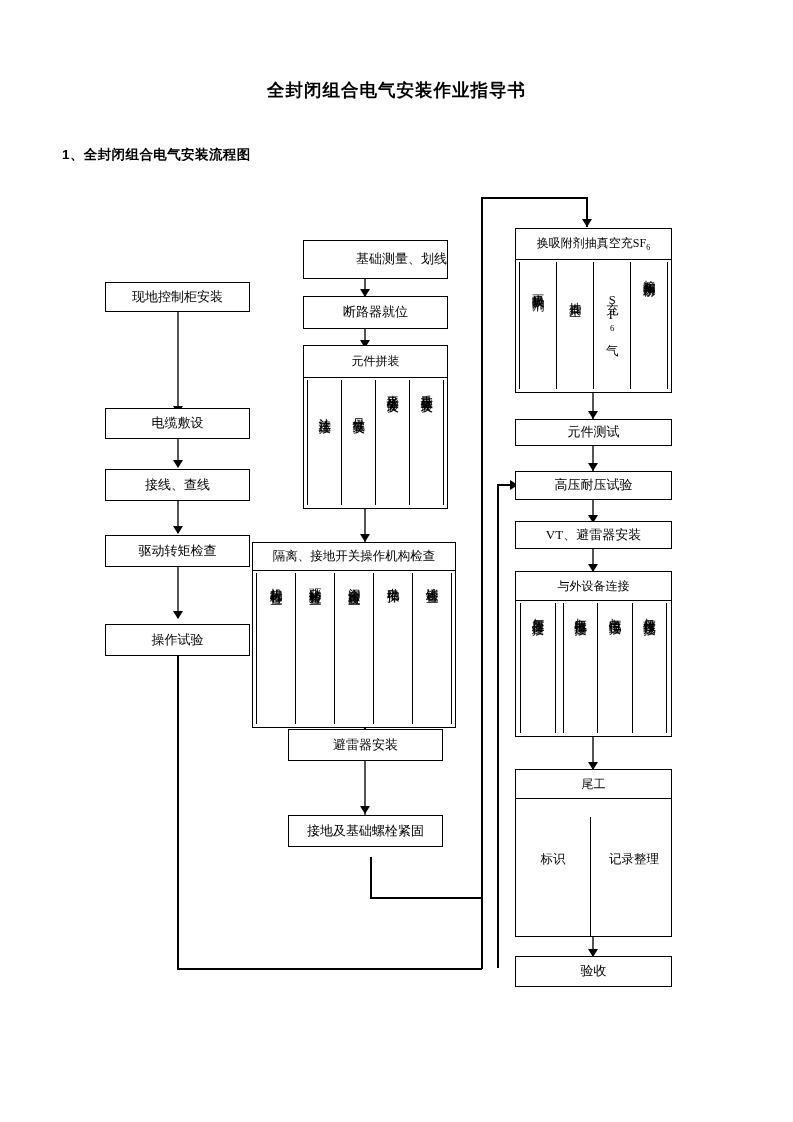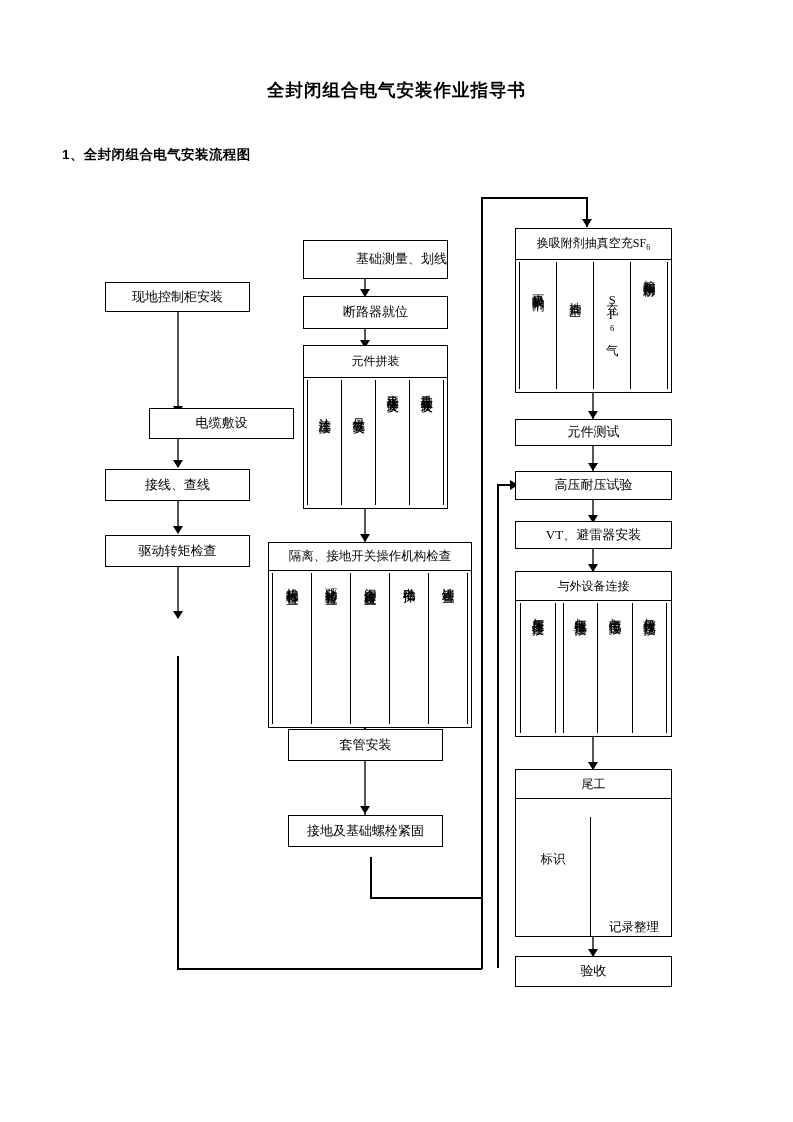--- a/index.html
+++ b/index.html
@@ -159,32 +159,35 @@
   <div class="ln lnv" style="left:592px;top:737px;height:32px;"></div>
   <div class="arrow-d" style="left:588px;top:762px;"></div>
 
   <div class="ln lnv" style="left:592px;top:937px;height:19px;"></div>
   <div class="arrow-d" style="left:588px;top:949px;"></div>
 
   <div class="box" style="left:105px;top:282px;width:145px;height:30px;">
     <span>现地控制柜安装</span>
   </div>
 
-  <div class="box" style="left:105px;top:408px;width:145px;height:31px;margin-left:44px;">
+  <div class="box" style="left:105px;top:408px;width:145px;height:31px;">
     <span>电缆敷设</span>
   </div>
 
   <div class="box" style="left:105px;top:469px;width:145px;height:32px;">
     <span>接线、查线</span>
   </div>
 
   <div class="box" style="left:105px;top:535px;width:145px;height:32px;">
     <span>驱动转矩检查</span>
   </div>
 
+  <div class="box" style="left:105px;top:624px;width:145px;height:32px;">
+    <span>操作试验</span>
+  </div>
 
   <div class="box" style="left:303px;top:240px;width:145px;height:39px;justify-content:flex-end;">
     <span>基础测量、划线</span>
   </div>
 
   <div class="box" style="left:303px;top:296px;width:145px;height:33px;">
     <span>断路器就位</span>
   </div>
 
   <div class="group" style="left:303px;top:345px;width:145px;height:164px;">
@@ -200,21 +203,21 @@
       </div>
       <div class="cell">
         <span class="vtext">水平导体安装</span>
       </div>
       <div class="cell">
         <span class="vtext">垂直导体安装</span>
       </div>
     </div>
   </div>
 
-  <div class="group" style="left:268px;top:542px;width:204px;height:186px;">
+  <div class="group" style="left:252px;top:542px;width:204px;height:186px;">
     <div class="group-head" style="height:28px;font-size:12.5px;">
       <span>隔离、接地开关操作机构检查</span>
     </div>
     <div class="group-body">
       <div class="cell">
         <span class="vtext">机构行程检查</span>
       </div>
       <div class="cell">
         <span class="vtext">驱动转矩检查</span>
       </div>
@@ -224,21 +227,21 @@
       <div class="cell">
         <span class="vtext">电动操作</span>
       </div>
       <div class="cell">
         <span class="vtext">连锁检查</span>
       </div>
     </div>
   </div>
 
   <div class="box" style="left:288px;top:729px;width:155px;height:32px;">
-    <span>套管安装</span>
+    <span>避雷器安装</span>
   </div>
 
   <div class="box" style="left:288px;top:815px;width:155px;height:32px;">
     <span>接地及基础螺栓紧固</span>
   </div>
 
   <div class="group" style="left:515px;top:228px;width:157px;height:165px;">
     <div class="group-head" style="height:31px;">
       <span class="sf6"><span>换吸附剂抽真空充SF</span><sub>6</sub></span>
     </div>
@@ -291,21 +294,21 @@
   </div>
 
   <div class="group" style="left:515px;top:769px;width:157px;height:168px;gap:18px;">
     <div class="group-head" style="height:29px;">
       <span>尾工</span>
     </div>
     <div class="group-body" style="padding:0;">
       <div class="cell h" style="border-left:none;align-items:flex-start;">
         <span class="htext">标识</span>
       </div>
-      <div class="cell h" style="border-right:none;align-items:flex-end;padding-left:6px;">
+      <div class="cell h" style="border-right:none;align-items:flex-start;padding-left:6px;">
         <span class="htext">记录整理</span>
       </div>
     </div>
   </div>
 
   <div class="box" style="left:515px;top:956px;width:157px;height:31px;">
     <span>验收</span>
   </div>
 
 </div>

